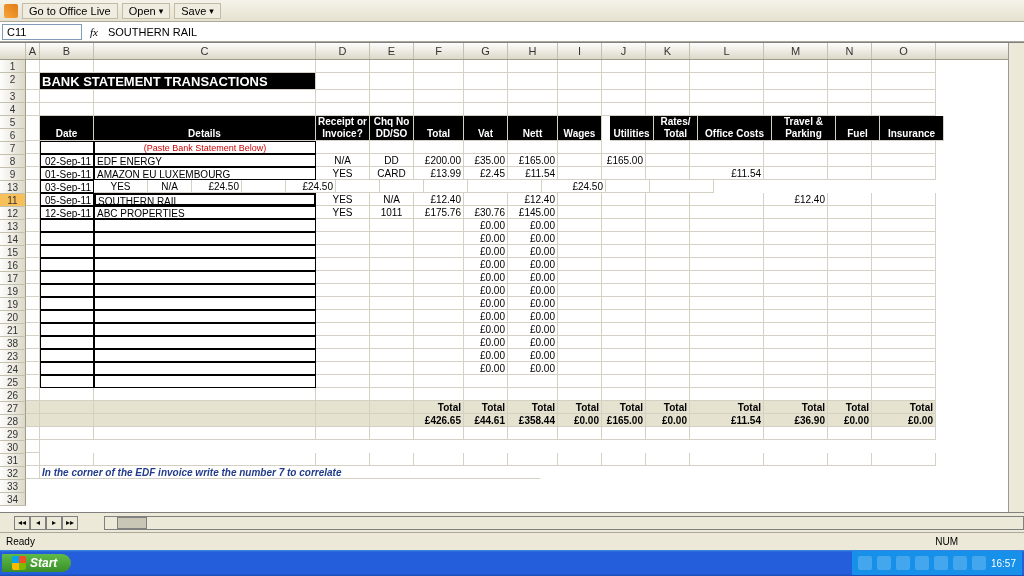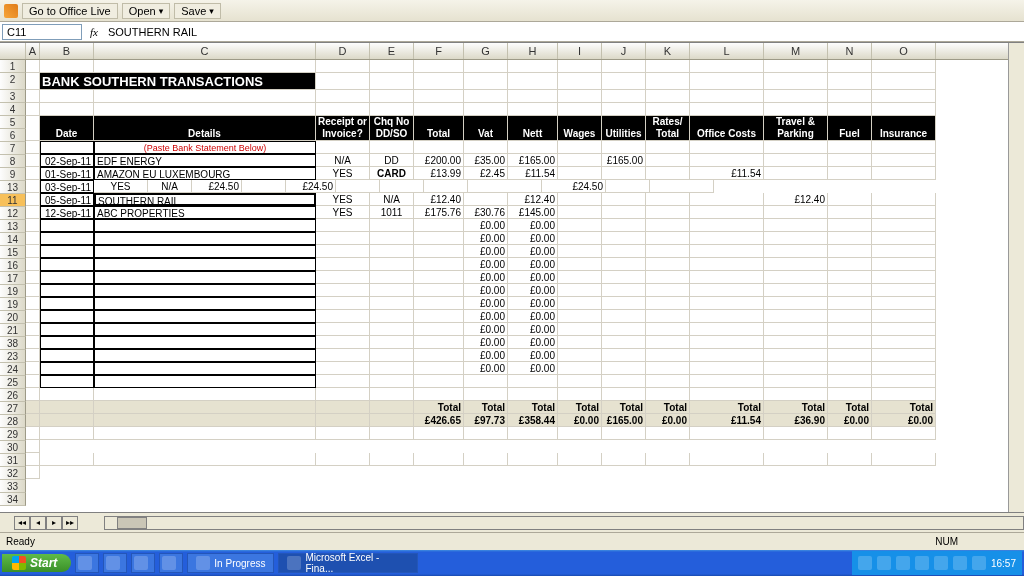--- a/index.html
+++ b/index.html
@@ -145,21 +145,21 @@
         <div class="cell " style="width: 44px;"></div>
         <div class="cell " style="width: 44px;"></div>
         <div class="cell " style="width: 44px;"></div>
         <div class="cell " style="width: 74px;"></div>
         <div class="cell " style="width: 64px;"></div>
         <div class="cell " style="width: 44px;"></div>
         <div class="cell " style="width: 64px;"></div>
       </div>
       <div class="crow " style="height: 17px;">
         <div class="cell " style="width: 14px;"></div>
-        <div class="cell title-cell" style="width: 276px;">BANK SOUTHERN TRANSACTIONS</div>
+        <div class="cell title-cell" style="width: 276px;">BANK STATEMENT TRANSACTIONS</div>
         <div class="cell " style="width: 54px;"></div>
         <div class="cell " style="width: 44px;"></div>
         <div class="cell " style="width: 50px;"></div>
         <div class="cell " style="width: 44px;"></div>
         <div class="cell " style="width: 50px;"></div>
         <div class="cell " style="width: 44px;"></div>
         <div class="cell " style="width: 44px;"></div>
         <div class="cell " style="width: 44px;"></div>
         <div class="cell " style="width: 74px;"></div>
         <div class="cell " style="width: 64px;"></div>
@@ -203,21 +203,21 @@
       <div class="crow hdr-row" style="height: 25px;">
         <div class="cell " style="width: 14px;"></div>
         <div class="cell hdr-cell" style="width: 54px; white-space: normal; display: flex; align-items: flex-end; justify-content: center;">Date</div>
         <div class="cell hdr-cell" style="width: 222px; white-space: normal; display: flex; align-items: flex-end; justify-content: center;">Details</div>
         <div class="cell hdr-cell" style="width: 54px; white-space: normal; display: flex; align-items: flex-end; justify-content: center;">Receipt or Invoice?</div>
         <div class="cell hdr-cell" style="width: 44px; white-space: normal; display: flex; align-items: flex-end; justify-content: center;">Chq No DD/SO</div>
         <div class="cell hdr-cell" style="width: 50px; white-space: normal; display: flex; align-items: flex-end; justify-content: center;">Total</div>
         <div class="cell hdr-cell" style="width: 44px; white-space: normal; display: flex; align-items: flex-end; justify-content: center;">Vat</div>
         <div class="cell hdr-cell" style="width: 50px; white-space: normal; display: flex; align-items: flex-end; justify-content: center;">Nett</div>
         <div class="cell hdr-cell" style="width: 44px; white-space: normal; display: flex; align-items: flex-end; justify-content: center;">Wages</div>
-        <div class="cell hdr-cell" style="width: 44px; white-space: normal; display: flex; align-items: flex-end; justify-content: center;">Utilities</div>
+        <div class="cell hdr-cell" style="width: 44px; white-space: normal; display: flex; align-items: flex-end; justify-content: center; margin-left: 8px;">Utilities</div>
         <div class="cell hdr-cell" style="width: 44px; white-space: normal; display: flex; align-items: flex-end; justify-content: center;">Rates/ Total</div>
         <div class="cell hdr-cell" style="width: 74px; white-space: normal; display: flex; align-items: flex-end; justify-content: center;">Office Costs</div>
         <div class="cell hdr-cell" style="width: 64px; white-space: normal; display: flex; align-items: flex-end; justify-content: center;">Travel &amp; Parking</div>
         <div class="cell hdr-cell" style="width: 44px; white-space: normal; display: flex; align-items: flex-end; justify-content: center;">Fuel</div>
         <div class="cell hdr-cell" style="width: 64px; white-space: normal; display: flex; align-items: flex-end; justify-content: center;">Insurance</div>
       </div>
       <div class="crow ">
         <div class="cell " style="width: 14px;"></div>
         <div class="cell bborder" style="width: 54px;"></div>
         <div class="cell paste-note bborder" style="width: 222px;">(Paste Bank Statement Below)</div>
@@ -249,21 +249,21 @@
         <div class="cell ralign" style="width: 74px;"></div>
         <div class="cell ralign" style="width: 64px;"></div>
         <div class="cell ralign" style="width: 44px;"></div>
         <div class="cell ralign" style="width: 64px;"></div>
       </div>
       <div class="crow ">
         <div class="cell " style="width: 14px;"></div>
         <div class="cell ralign bborder" style="width: 54px;">01-Sep-11</div>
         <div class="cell bborder" style="width: 222px;">AMAZON EU          LUXEMBOURG</div>
         <div class="cell calign" style="width: 54px;">YES</div>
-        <div class="cell calign" style="width: 44px; font-weight: bold;">CARD</div>
+        <div class="cell calign" style="width: 44px;">CARD</div>
         <div class="cell ralign" style="width: 50px;">£13.99</div>
         <div class="cell ralign" style="width: 44px;">£2.45</div>
         <div class="cell ralign" style="width: 50px;">£11.54</div>
         <div class="cell ralign" style="width: 44px;"></div>
         <div class="cell ralign" style="width: 44px;"></div>
         <div class="cell ralign" style="width: 44px;"></div>
         <div class="cell ralign" style="width: 74px;">£11.54</div>
         <div class="cell ralign" style="width: 64px;"></div>
         <div class="cell ralign" style="width: 44px;"></div>
         <div class="cell ralign" style="width: 64px;"></div>
@@ -573,21 +573,21 @@
         <div class="cell ralign" style="width: 44px;">Total</div>
         <div class="cell ralign" style="width: 64px;">Total</div>
       </div>
       <div class="crow tot-row">
         <div class="cell " style="width: 14px;"></div>
         <div class="cell " style="width: 54px;"></div>
         <div class="cell " style="width: 222px;"></div>
         <div class="cell " style="width: 54px;"></div>
         <div class="cell " style="width: 44px;"></div>
         <div class="cell ralign" style="width: 50px;">£426.65</div>
-        <div class="cell ralign" style="width: 44px;">£97.73</div>
+        <div class="cell ralign" style="width: 44px;">£44.61</div>
         <div class="cell ralign" style="width: 50px;">£358.44</div>
         <div class="cell ralign" style="width: 44px;">£0.00</div>
         <div class="cell ralign" style="width: 44px;">£165.00</div>
         <div class="cell ralign" style="width: 44px;">£0.00</div>
         <div class="cell ralign" style="width: 74px;">£11.54</div>
         <div class="cell ralign" style="width: 64px;">£36.90</div>
         <div class="cell ralign" style="width: 44px;">£0.00</div>
         <div class="cell ralign" style="width: 64px;">£0.00</div>
       </div>
       <div class="crow ">
@@ -622,20 +622,21 @@
         <div class="cell " style="width: 44px;"></div>
         <div class="cell " style="width: 44px;"></div>
         <div class="cell " style="width: 44px;"></div>
         <div class="cell " style="width: 74px;"></div>
         <div class="cell " style="width: 64px;"></div>
         <div class="cell " style="width: 44px;"></div>
         <div class="cell " style="width: 64px;"></div>
       </div>
       <div class="crow ">
         <div class="cell " style="width: 14px;"></div>
+        <div class="cell note" style="width: 500px; border-right: none;">In the corner of the EDF invoice write the number 7 to correlate</div>
       </div>
     </div>
   <div class="vscroll"></div>
 </div>
 
 <div class="tabs-row">
   <div class="tab-nav">
     <span>◂◂</span>
     <span>◂</span>
     <span>▸</span>
@@ -649,42 +650,20 @@
 <div class="status">
   <span>Ready</span>
   <span style="margin-right:60px">NUM</span>
 </div>
 
 <div class="taskbar">
   <div class="start">
     <span class="win-logo"></span>
     <span>Start</span>
   </div>
-  <div id="tasks" style="display:flex">
-      <div class="task-item" style="width: 24px; padding: 2px;">
-        <span class="tray-icon"></span>
-      </div>
-      <div class="task-item" style="width: 24px; padding: 2px;">
-        <span class="tray-icon"></span>
-      </div>
-      <div class="task-item" style="width: 24px; padding: 2px;">
-        <span class="tray-icon"></span>
-      </div>
-      <div class="task-item" style="width: 24px; padding: 2px;">
-        <span class="tray-icon"></span>
-      </div>
-      <div class="task-item">
-        <span class="tray-icon"></span>
-        <span>In Progress</span>
-      </div>
-      <div class="task-item active">
-        <span class="tray-icon"></span>
-        <span>Microsoft Excel - Fina...</span>
-      </div>
-    </div>
   <div class="tray">
     <span class="tray-icon"></span>
     <span class="tray-icon"></span>
     <span class="tray-icon"></span>
     <span class="tray-icon"></span>
     <span class="tray-icon"></span>
     <span class="tray-icon"></span>
     <span class="tray-icon"></span>
     <span>16:57</span>
   </div>

